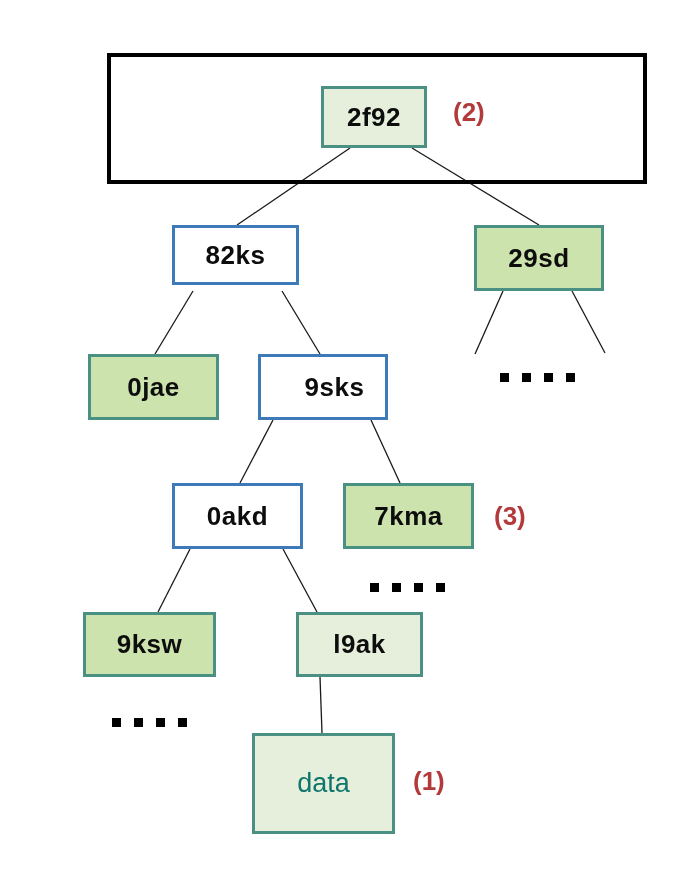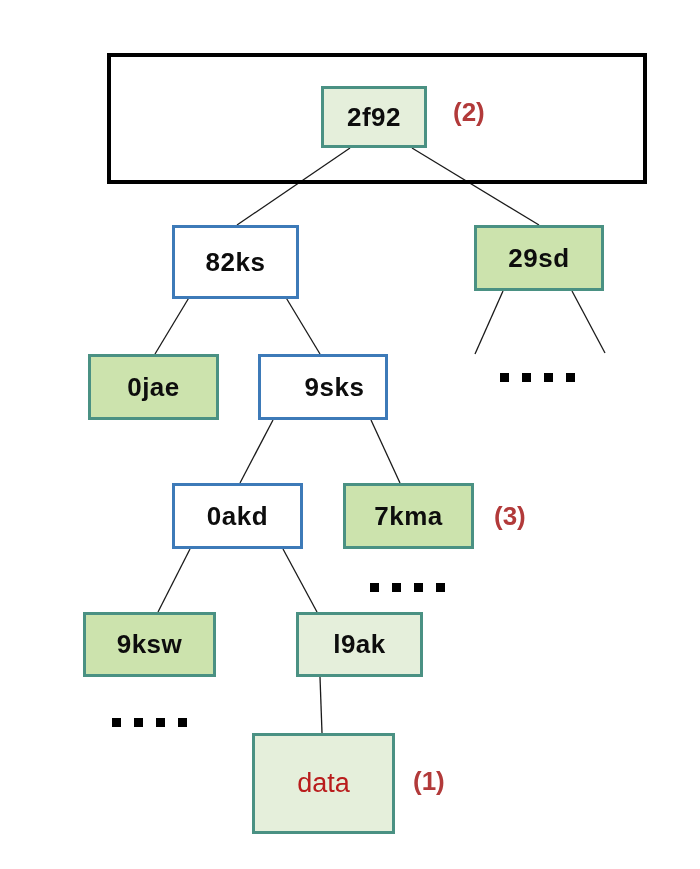--- a/index.html
+++ b/index.html
@@ -21,21 +21,21 @@
   .node {
     position: absolute;
     box-sizing: border-box;
     display: flex; align-items: center; justify-content: center;
     font-weight: bold; font-size: 26px; color: #0d0d0d;
     letter-spacing: 0.5px;
   }
   .fill-light  { background: var(--light-green-fill, #e5efdb); border: 3px solid var(--teal-border, #4a9183); }
   .fill-medium { background: var(--medium-green-fill, #cce3ad); border: 3px solid var(--teal-border, #4a9183); align-items: center; }
   .fill-white  { background: #ffffff; border: 3px solid var(--blue-border, #3d7ab8); }
-  .node-plainlabel { font-weight: normal; font-size: 27px; letter-spacing: 0; color: #b91c1c; }
+  .node-plainlabel { font-weight: normal; font-size: 27px; letter-spacing: 0; color: #0f766e; }
   .annotation {
     position: absolute;
     color: var(--annotation-red, #b23a3a);
     font-weight: bold; font-size: 26px; line-height: 1;
     white-space: nowrap;
   }
   .dots { position: absolute; display: flex; gap: 13px; }
   .dot { width: 9px; height: 9px; background: #000000; }
 </style>
 </head>
@@ -58,21 +58,21 @@
   </svg>
 
   <div class="outer-box" style="left:107px; top:53px; width:540px; height:131px;"></div>
 
   <div class="node fill-light" style="left:321px; top:86px; width:106px; height:62px;">
     <span>2f92</span>
   </div>
 
   <span class="annotation" style="left:453px; top:99px;">(2)</span>
 
-  <div class="node fill-white" style="left:172px; top:225px; width:127px; height:74px;">
+  <div class="node fill-white" style="left:172px; top:225px; width:127px; height:60px;">
     <span>82ks</span>
   </div>
 
   <div class="node fill-medium" style="left:474px; top:225px; width:130px; height:66px;">
     <span>29sd</span>
   </div>
 
   <div class="node fill-medium" style="left:88px; top:354px; width:131px; height:66px;">
     <span>0jae</span>
   </div>

